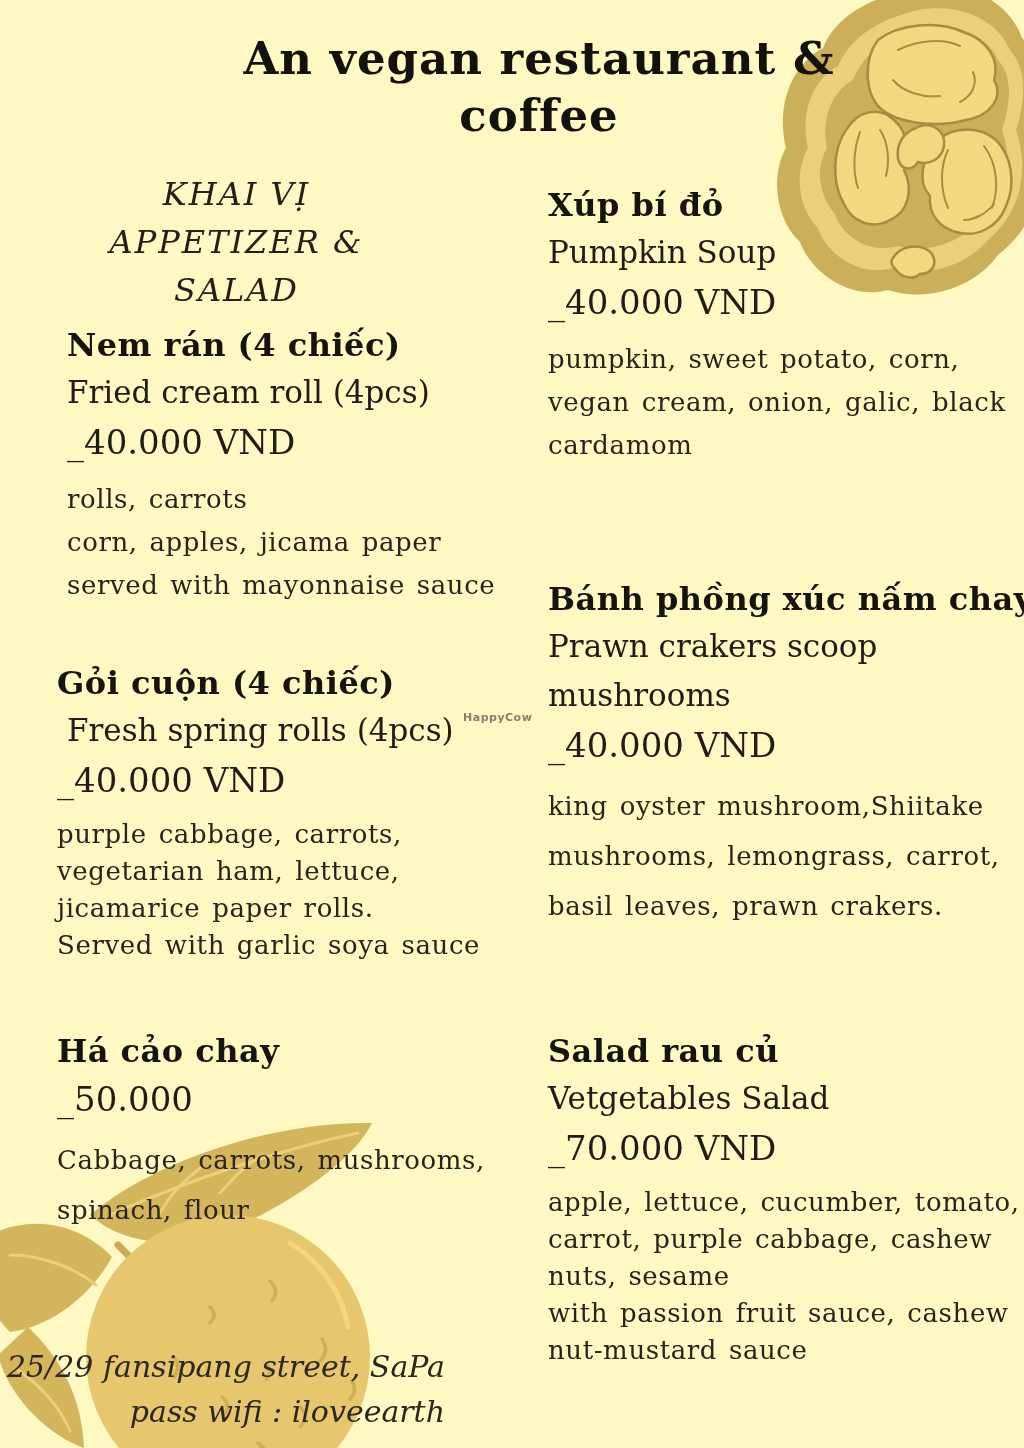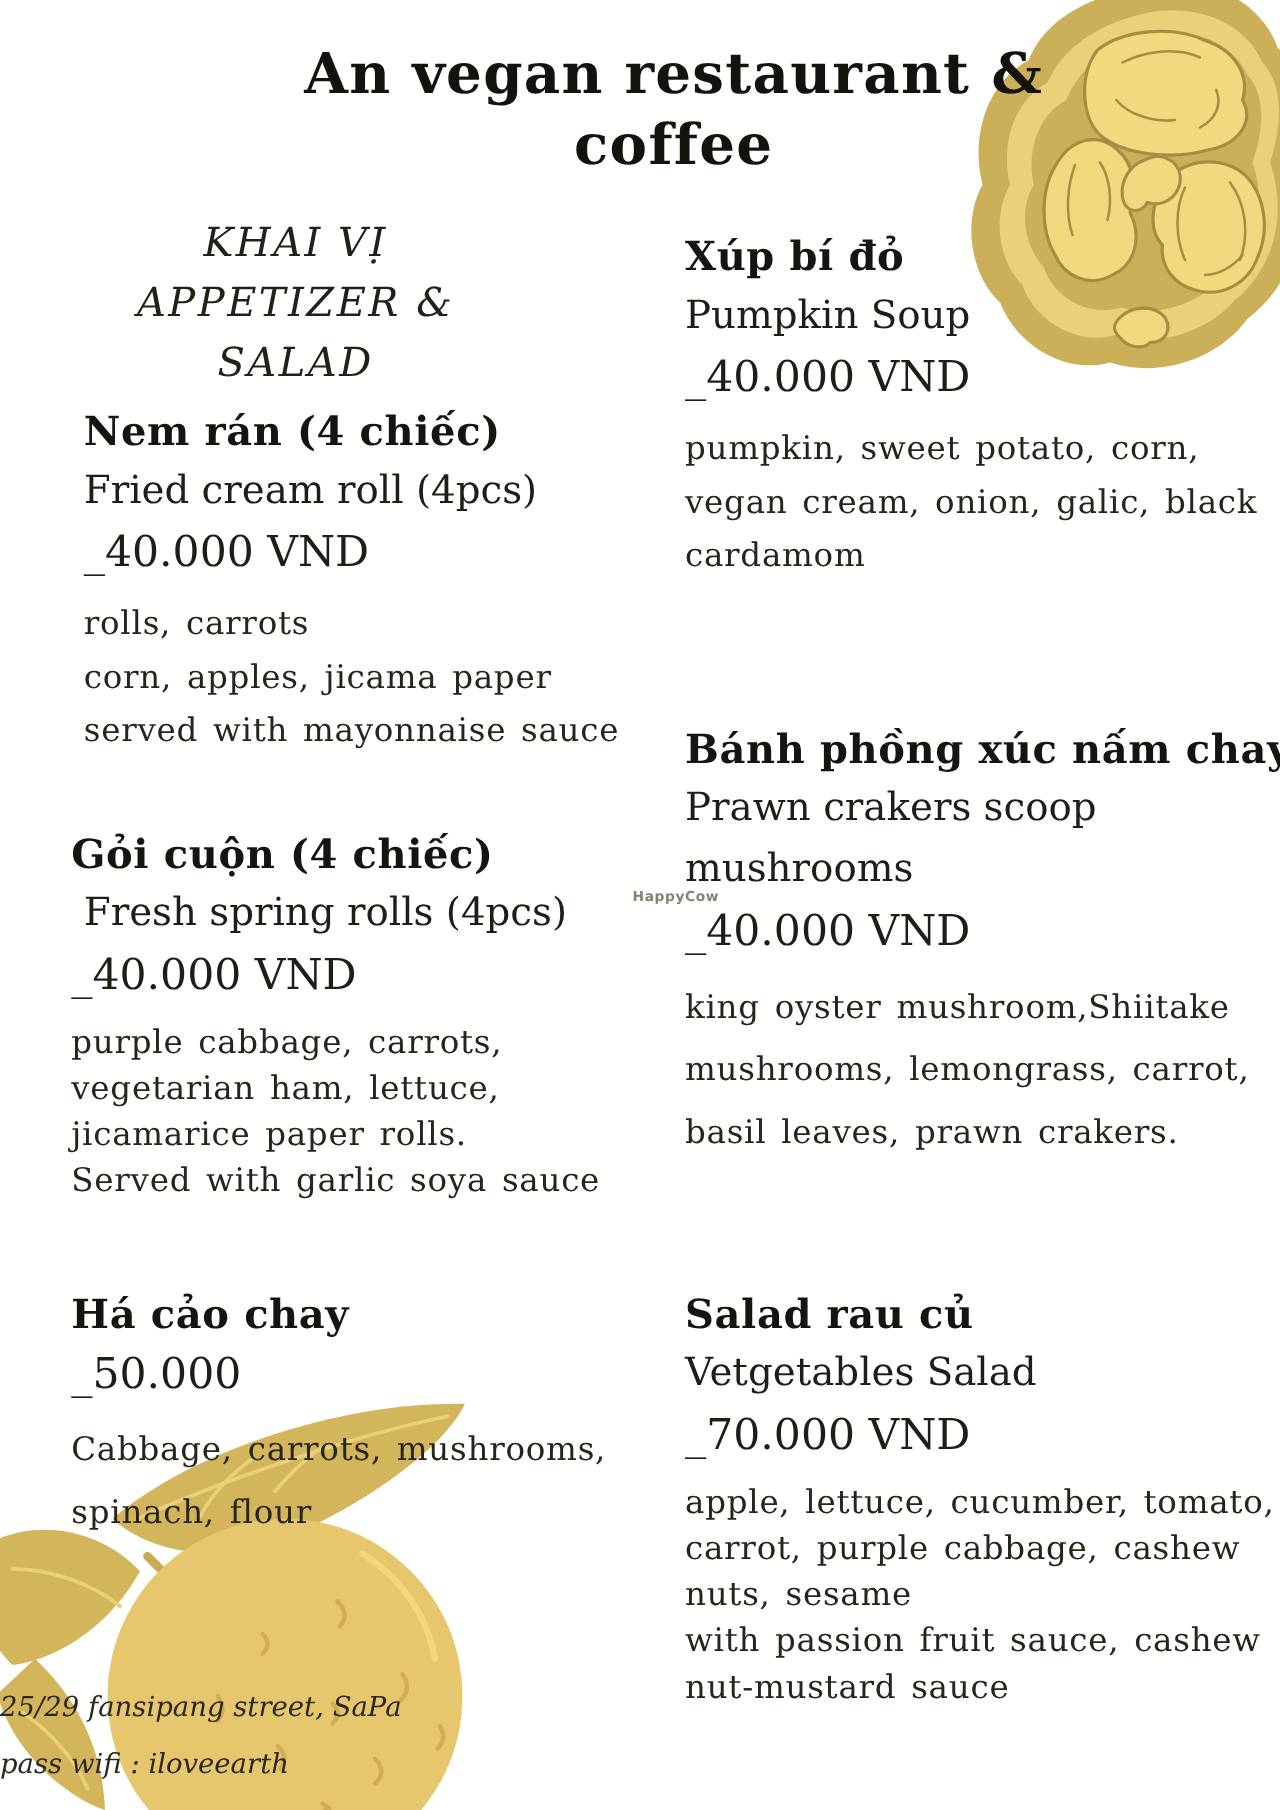--- a/index.html
+++ b/index.html
@@ -1,20 +1,20 @@
 <!DOCTYPE html>
 <html><head>
 <meta charset="utf-8">
 <style>
   html,body{margin:0;padding:0;}
   body{background:#e8e8e8;}
   .page{
     position:relative;
     width:1024px;height:1448px;
-    background:#ffffff;
+    background:#fef9c3;
     overflow:hidden;
     font-family:"DejaVu Serif", serif;
     color:#201d15;
   }
   .decor{position:absolute;pointer-events:none;}
   .title{
     position:absolute;top:30px;left:27px;width:1024px;
     text-align:center;font-weight:bold;font-size:45px;line-height:57px;
     letter-spacing:1px;color:#14120d;
   }
@@ -26,27 +26,27 @@
   .item{position:absolute;width:492px;}
   .vi{font-weight:bold;font-size:32px;line-height:46px;letter-spacing:.5px;color:#16140e;}
   .en{font-size:31px;line-height:49px;color:#1f1d15;}
   .en.indent{padding-left:10px;}
   .price{font-size:34px;line-height:51px;color:#1f1d15;}
   .ing{margin-top:10px;font-size:26px;letter-spacing:.6px;word-spacing:3px;color:#27241a;}
   .ing div{line-height:43px;}
   .ing.tight div{line-height:37px;}
   .ing.loose div{line-height:50px;}
   .watermark{
-    position:absolute;left:506px;top:711px;
+    position:absolute;left:463px;top:711px;
     font-family:"DejaVu Sans", sans-serif;font-size:11px;font-weight:bold;
     color:#84826f;letter-spacing:.5px;
   }
   .footer{
     position:absolute;left:0;top:1344px;width:445px;
-    text-align:left;font-style:italic;font-size:22px;line-height:45px;
+    text-align:right;font-style:italic;font-size:30px;line-height:45px;
     color:#2a271d;
   }
 </style>
 </head>
 <body>
 
 <div class="page">
 
   <svg class="decor" style="left:768px;top:-22px;" width="270" height="355" viewBox="0 0 270 355">
     <path fill="#cbb059" d="M150,10 C200,0 242,25 254,60 C277,80 274,122 264,152 C280,197 270,247 230,277 C207,309 160,325 120,312 C85,322 45,298 32,264 C8,242 2,198 18,170 C8,130 22,88 55,70 C70,33 110,18 150,10 Z"></path>

